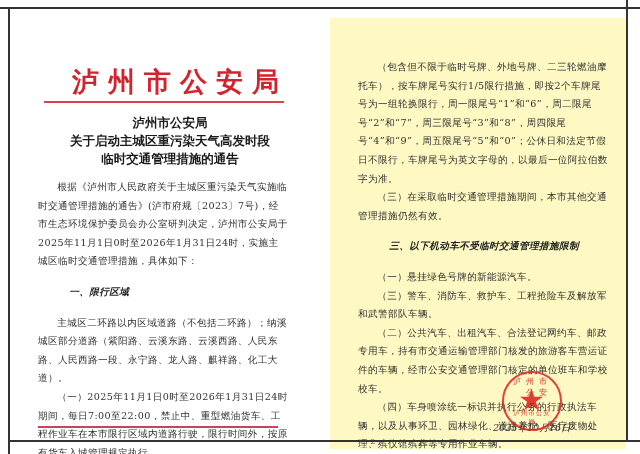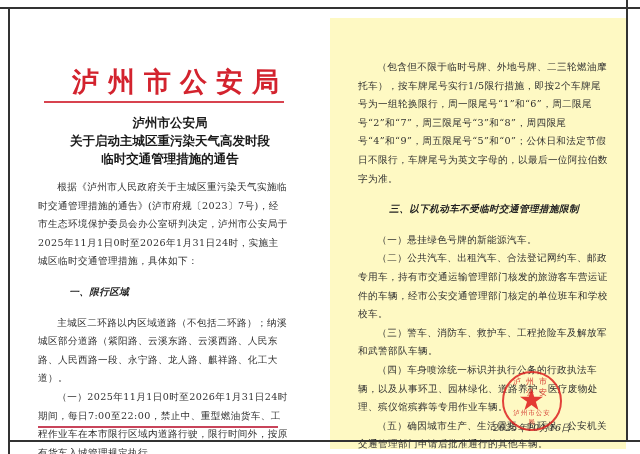--- a/index.html
+++ b/index.html
@@ -97,24 +97,25 @@
     <p class="para">（一）2025年11月1日0时至2026年1月31日24时期间，每日7:00至22:00，禁止中、重型燃油货车、工程作业车在本市限行区域内道路行驶，限行时间外，按原有货车入城管理规定执行。</p>
     <p class="para">（二）2025年11月1日0时至2026年1月31日24时期间，工作日7:30至20:00，在本市限行区域内道路行驶的燃油机动车</p>
   </div>
 
   <div class="red-rule" style="top:408px"></div>
 </div>
 
 <div class="page page-right">
   <div class="right-body body-text">
     <p class="para">（包含但不限于临时号牌、外地号牌、二三轮燃油摩托车），按车牌尾号实行1/5限行措施，即按2个车牌尾号为一组轮换限行，周一限尾号“1”和“6”，周二限尾号“2”和“7”，周三限尾号“3”和“8”，周四限尾号“4”和“9”，周五限尾号“5”和“0”；公休日和法定节假日不限行，车牌尾号为英文字母的，以最后一位阿拉伯数字为准。</p>
+    <p class="para">（三）在采取临时交通管理措施期间，本市其他交通管理措施仍然有效。</p>
     <p class="heading">三、以下机动车不受临时交通管理措施限制</p>
     <p class="para">（一）悬挂绿色号牌的新能源汽车。</p>
+    <p class="para">（三）警车、消防车、救护车、工程抢险车及解放军和武警部队车辆。</p>
     <p class="para">（二）公共汽车、出租汽车、合法登记网约车、邮政专用车，持有市交通运输管理部门核发的旅游客车营运证件的车辆，经市公安交通管理部门核定的单位班车和学校校车。</p>
-    <p class="para">（三）警车、消防车、救护车、工程抢险车及解放军和武警部队车辆。</p>
     <p class="para">（四）车身喷涂统一标识并执行公务的行政执法车辆，以及从事环卫、园林绿化、道路养护、医疗废物处理、殡仪馆殡葬等专用作业车辆。</p>
     <p class="para">（五）确因城市生产、生活需要，向环保、公安机关交通管理部门申请后批准通行的其他车辆。</p>
 
   </div>
 
   <div class="date-line">2025年10月16日</div>
 
   <div class="seal">
     <div class="seal-arc">泸州市公安</div>
     <div class="seal-star">★</div>

